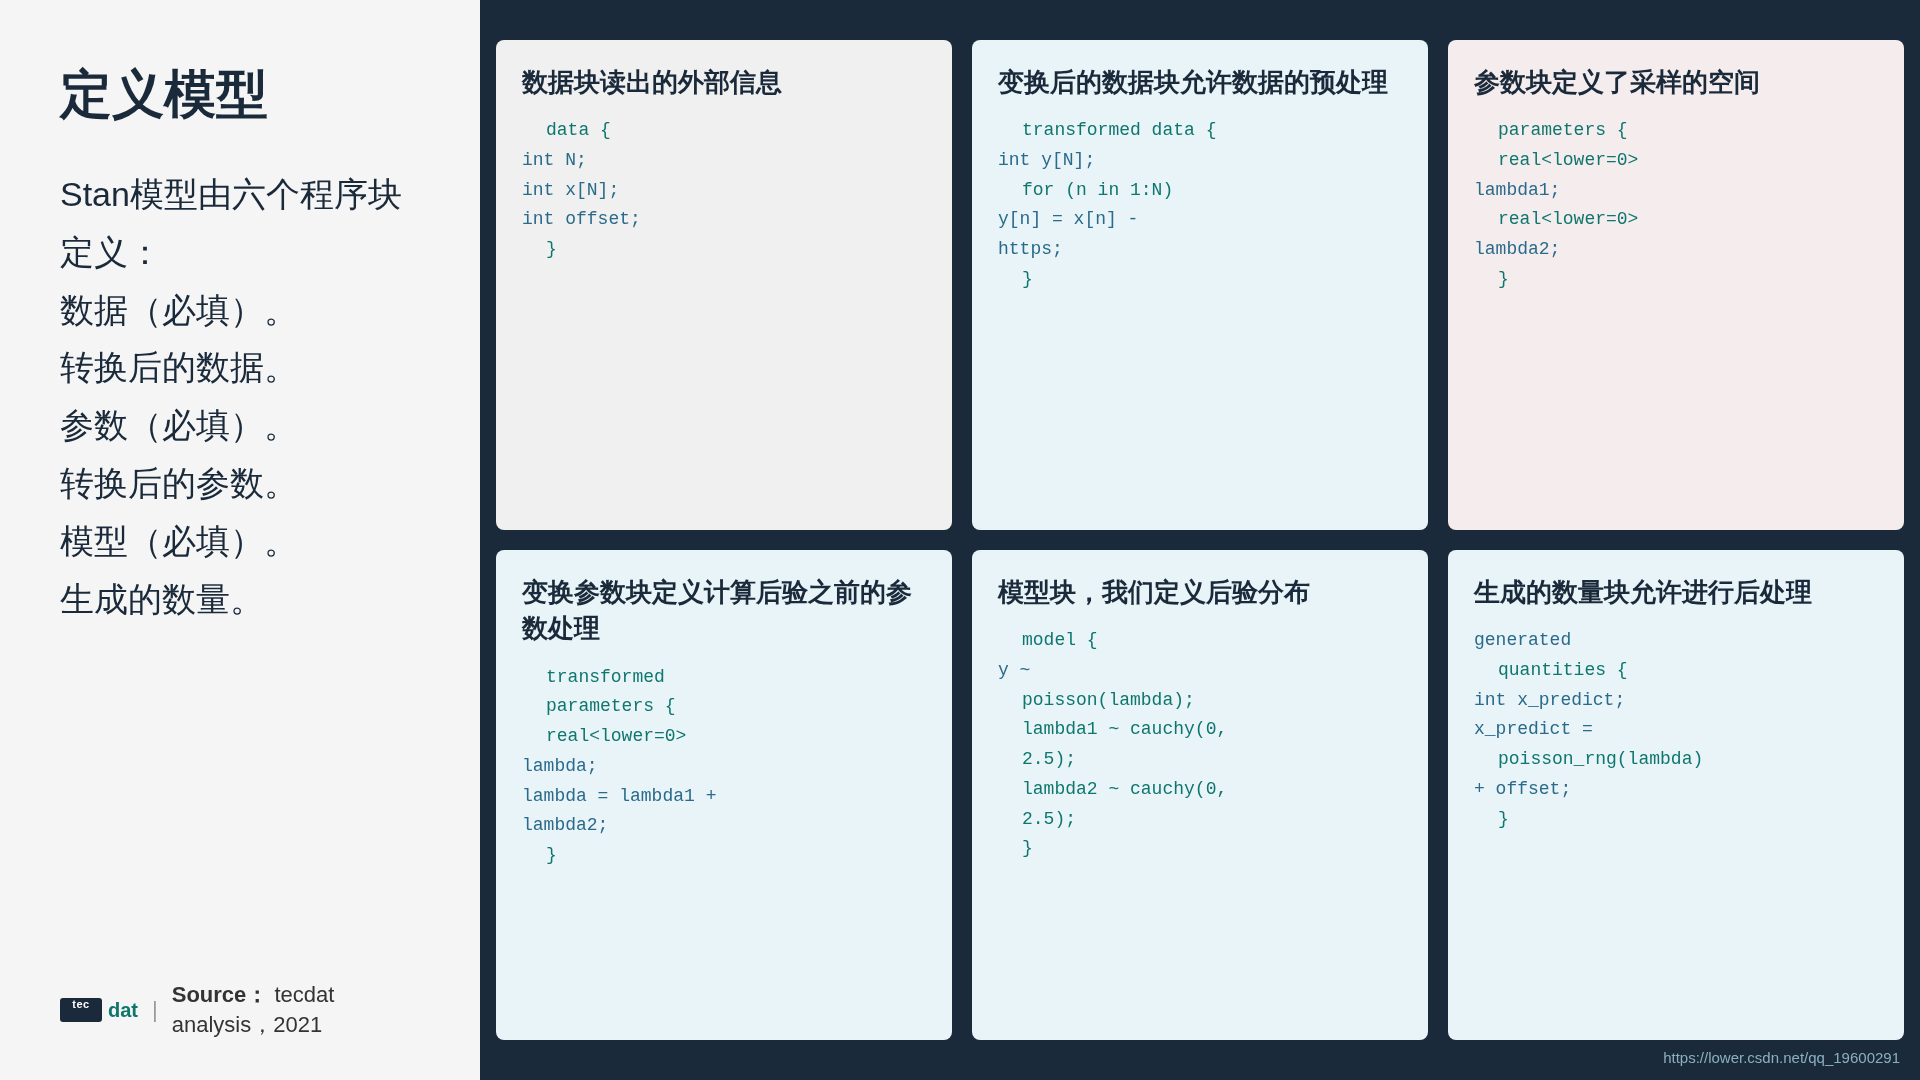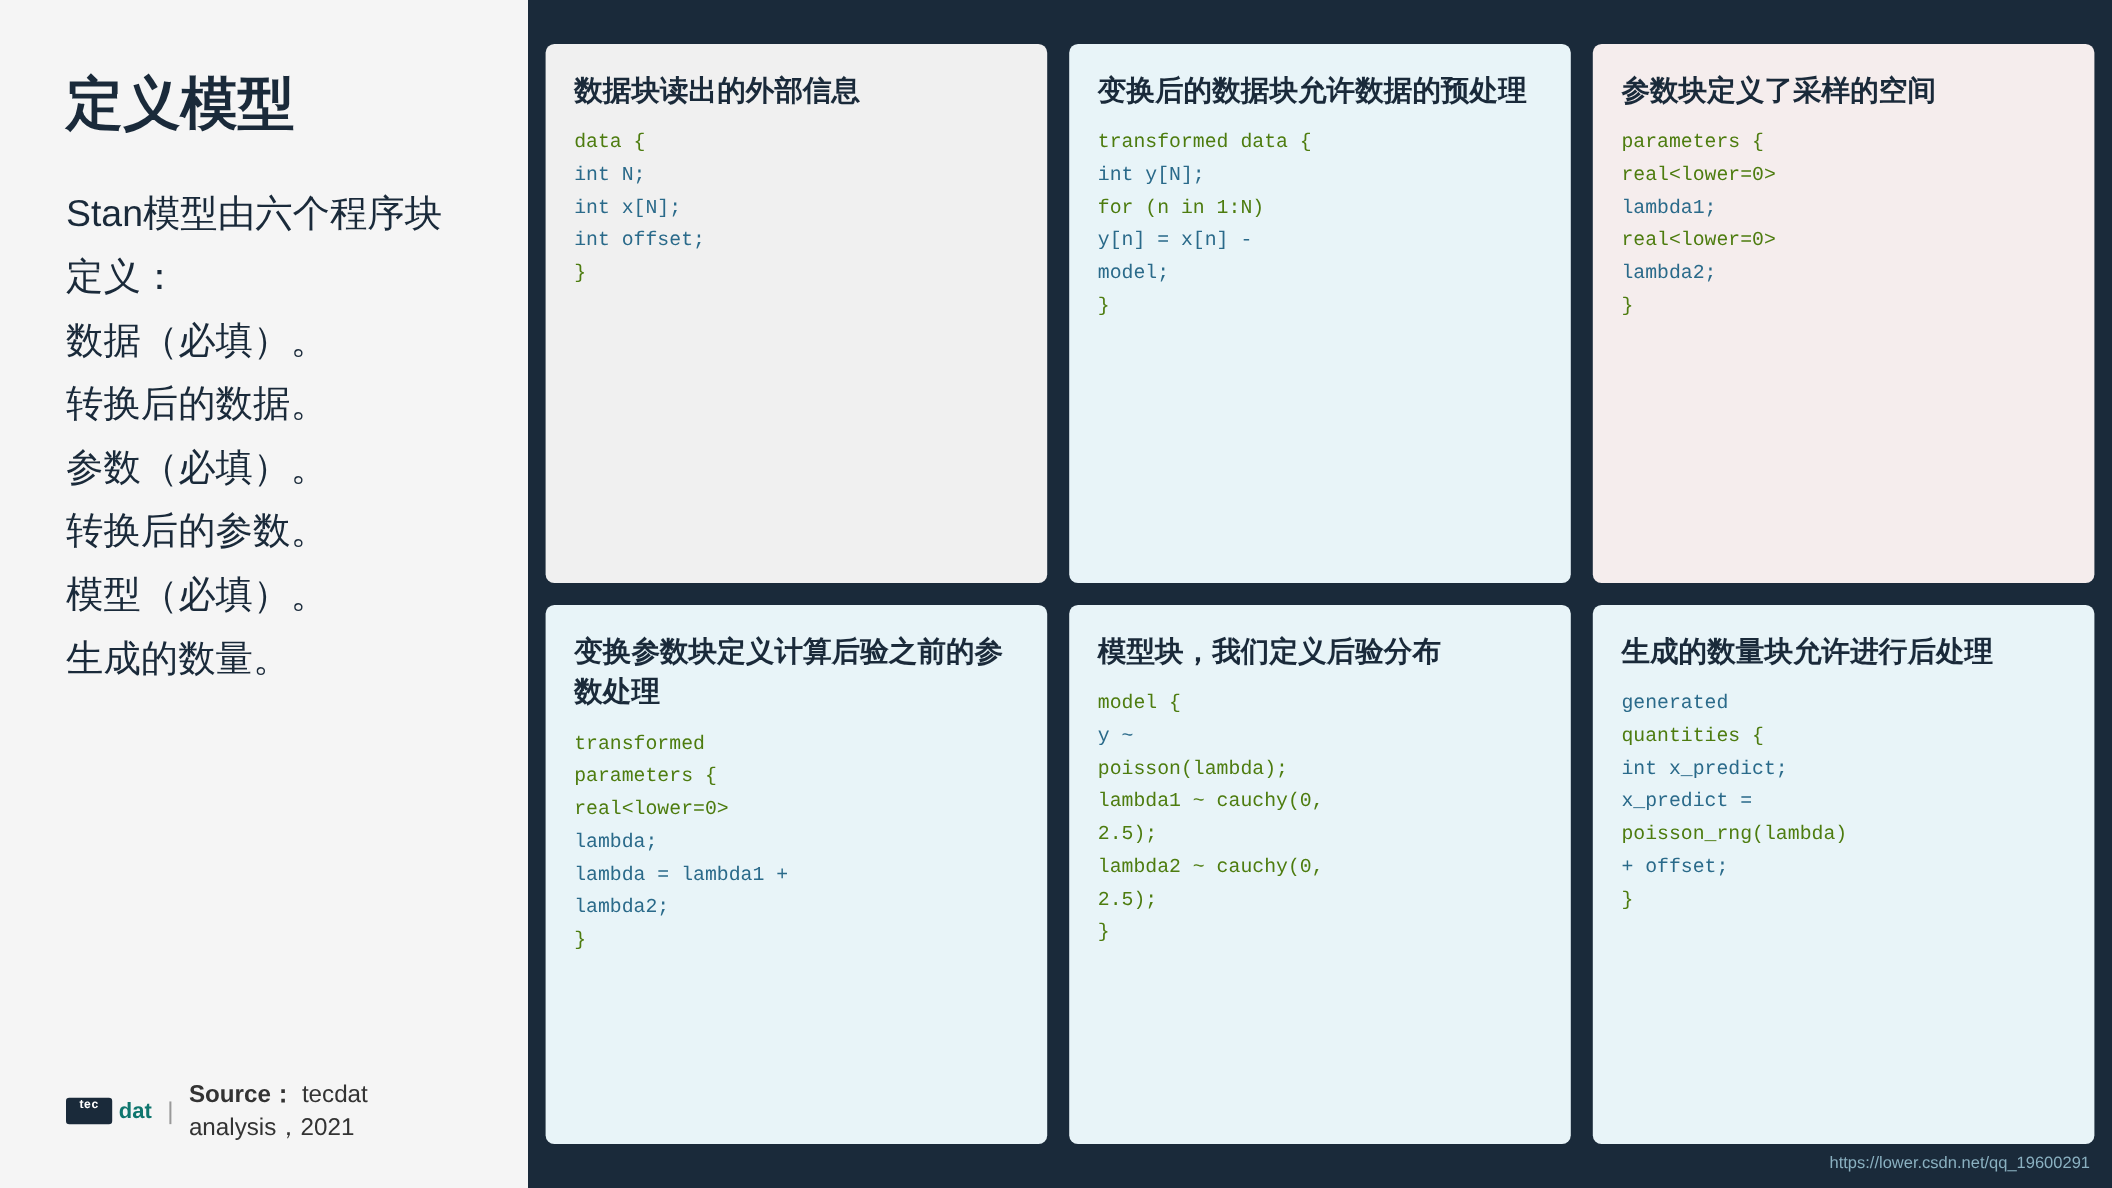--- a/index.html
+++ b/index.html
@@ -105,21 +105,21 @@
       font-size: 26px;
       color: #1a2a3a;
       font-weight: 600;
       line-height: 1.4;
     }
     .card-code {
       font-family: 'Courier New', 'Consolas', monospace;
       font-size: 18px;
       line-height: 1.65;
     }
-    .kw { color: #4d7c0f; } 
+    .kw { color: #0f766e; margin-left: 24px; } 
     .tx { color: #2a6a8a; }
 
     
     .bottom-url {
       position: absolute;
       bottom: 14px;
       right: 20px;
       font-size: 15px;
       color: #8ab0c0;
     }
@@ -168,21 +168,21 @@
     </div>
   </div>
 
   <div class="code-card">
     <div class="card-title">变换后的数据块允许数据的预处理</div>
     <div class="card-code">
       <span class="kw">transformed data {</span><br>
       <span class="tx">int y[N];</span><br>
       <span class="kw">for (n in 1:N)</span><br>
       <span class="tx">y[n] = x[n] -</span><br>
-      <span class="tx">model;</span><br>
+      <span class="tx">https;</span><br>
       <span class="kw">}</span>
     </div>
   </div>
 
   <div class="code-card light-pink">
     <div class="card-title">参数块定义了采样的空间</div>
     <div class="card-code">
       <span class="kw">parameters {</span><br>
       <span class="kw">real&lt;lower=0&gt;</span><br>
       <span class="tx">lambda1;</span><br>

